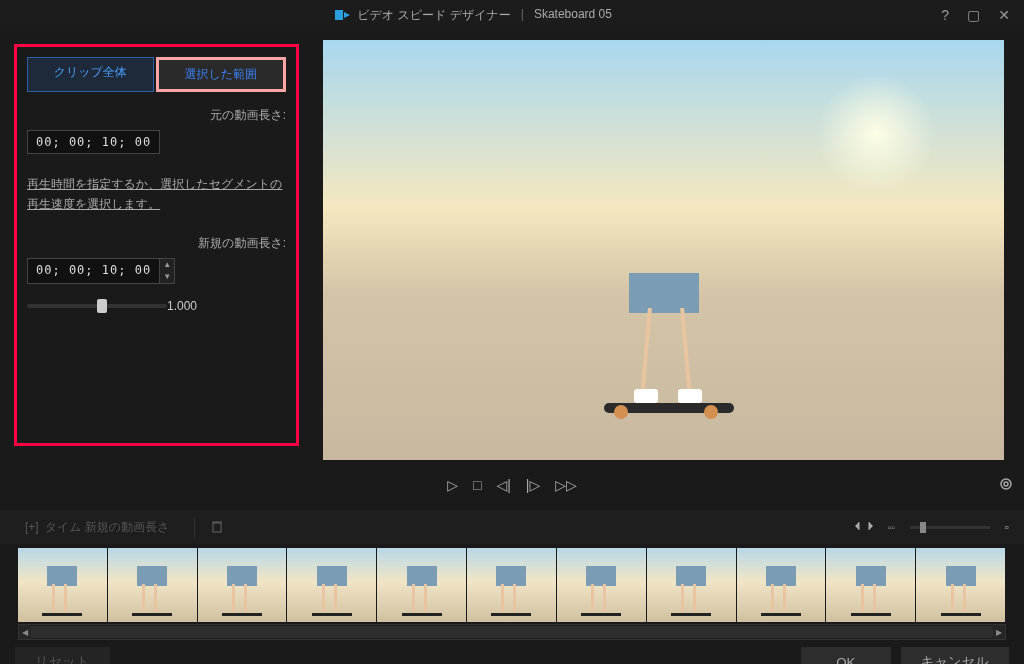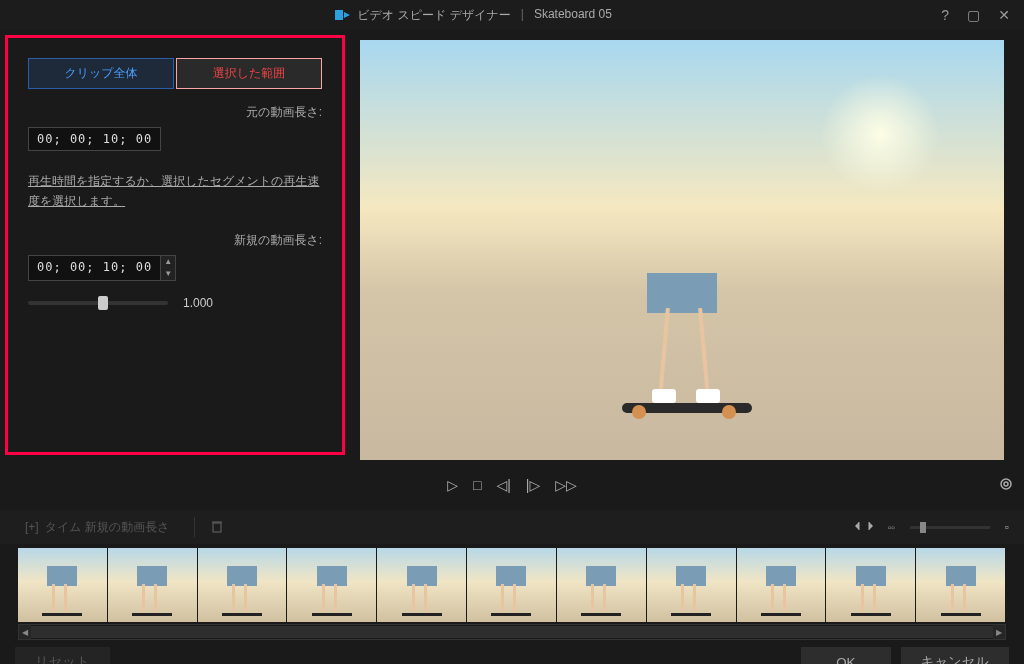--- a/index.html
+++ b/index.html
@@ -22,45 +22,45 @@
 .titlebar-center { flex: 1; display:flex; justify-content:center; gap:6px;}
 .app-icon { width:16px; height:16px; display:inline-block; }
 .titlebar-buttons { display:flex; gap:10px; color:#999; font-size:14px; }
 .titlebar-buttons span { cursor:pointer; padding:2px 4px; }
 .main {
   display:flex;
   height: 430px;
   background:#1a1a1a;
 }
 .left-panel {
-  width: 340px;
+  width: 285px;
   border: 3px solid #ff0044;
-  margin: 5px;
-  padding: 20px;
+  margin: 14px;
+  padding: 10px;
   position: relative;
 }
 .tabs { display:flex; gap:2px; margin-bottom:15px;}
 .tab {
   flex:1; text-align:center; padding:6px;
-  background:#2a2a2a; border:1px solid #fca5a5; cursor:pointer;
-  color:#ef4444;
+  background:#2a2a2a; border:3px solid #fca5a5; cursor:pointer;
+  color:#3b82f6;
 }
 .tab.active { background:#1e2a3a; border:1px solid #2a5fa8; color:#4a9eff; }
 .field-row { margin-bottom:15px; }
 .field-label { display:block; margin-bottom:6px; color:#aaa;text-align:right; }
 .timecode {
   background:#111; border:1px solid #444; padding:4px 8px;
   color:#ddd; font-family: monospace; letter-spacing:1px;
   display:inline-block;
 }
 .timecode-spin { display:inline-flex; align-items:stretch; }
 .spin { display:flex; flex-direction:column; border:1px solid #444; border-left:none;}
 .spin span { width:14px; height:12px; font-size:8px; display:flex; align-items:center; justify-content:center; cursor:pointer; background:#222; color:#999;}
 .desc { margin:20px 0; line-height:1.7; color:#aaa;text-decoration:underline; }
-.slider-row { display:flex; align-items:center; gap:15px; margin-top:6px;}
+.slider-row { display:flex; align-items:center; margin-top:6px;}
 .slider {
   width:140px; height:4px; background:#333; position:relative;
   border-radius:2px;
 }
 .slider-thumb {
   position:absolute; top:-5px; width:10px; height:14px;
   background:#ccc; border-radius:2px;
 }
 .slider-val { color:#ccc; }
 .preview-panel {

